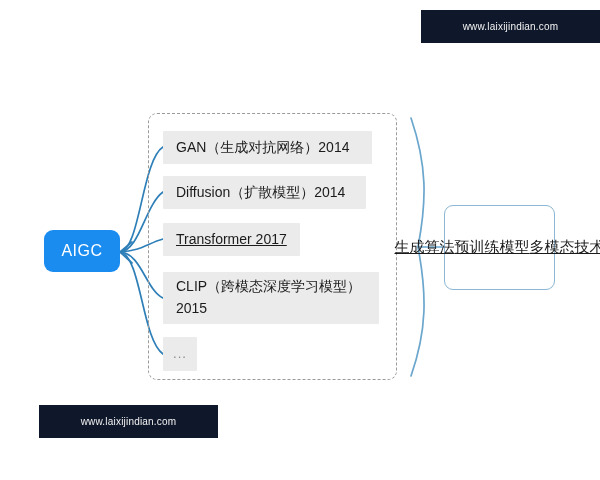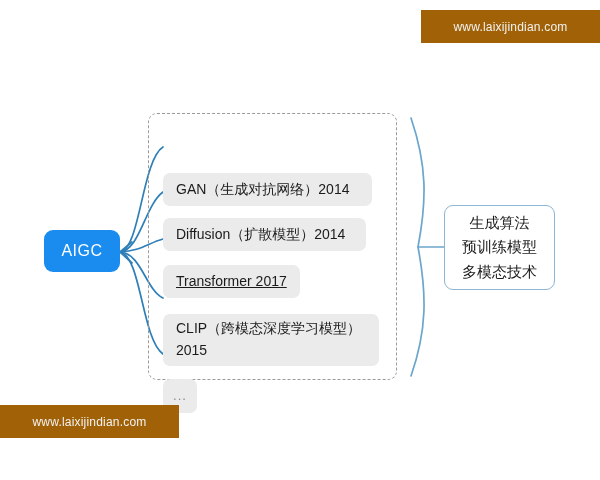--- a/index.html
+++ b/index.html
@@ -14,28 +14,29 @@
     position: relative;
     width: 600px;
     height: 480px;
     background: #ffffff;
     overflow: hidden;
   }
 
   
   .watermark {
     position: absolute;
-    background: #a16207;
+    background: #0f172a;
     color: #f2f2f2;
-    font-size: 12px;
+    font-size: 10px;
     letter-spacing: 0.2px;
     display: flex;
     align-items: center;
     justify-content: center;
     white-space: nowrap;
+    margin-left: 39px;
   }
   #wm-top {
     right: 0px;
     top: 10px;
     width: 179px;
     height: 33px;
   }
   #wm-bottom {
     left: 0px;
     bottom: 42px;
@@ -69,30 +70,29 @@
     height: 267px;
     border: 1.4px dashed #9a9a9a;
     border-radius: 9px;
     box-sizing: border-box;
   }
 
   
   .item-box {
     position: absolute;
     background: #ebebeb;
-    border-radius: 7px;
+    border-radius: 1px;
     color: #1b1b1b;
     font-size: 14px;
     display: flex;
     align-items: center;
     padding-left: 13px;
     padding-right: 12px;
     box-sizing: border-box;
     line-height: 1.55;
-    margin-top: 42px;
   }
   #item-0 { left: 163px; top: 131px; width: 209px; height: 33px; }
   #item-1 { left: 163px; top: 176px; width: 203px; height: 33px; }
   #item-2 { left: 163px; top: 223px; width: 137px; height: 33px; text-decoration: underline; }
   #item-3 {
     left: 163px; top: 272px; width: 216px; height: 52px;
     align-items: center;
   }
   #item-4 {
     left: 163px; top: 337px; width: 34px; height: 34px;
@@ -110,26 +110,27 @@
     position: absolute;
     left: 444px;
     top: 205px;
     width: 111px;
     height: 85px;
     border: 1.3px solid #8cb6d4;
     border-radius: 9px;
     background: #ffffff;
     box-sizing: border-box;
     display: flex;
-    flex-direction: column;
+    flex-direction: row;
     align-items: center;
     justify-content: center;
     color: #1b1b1b;
     font-size: 15px;
     line-height: 1.62;
+    text-decoration: underline;
   }
   #summary-box .sline { white-space: nowrap; }
 
   
   #connectors {
     position: absolute;
     left: 0;
     top: 0;
     width: 600px;
     height: 480px;

